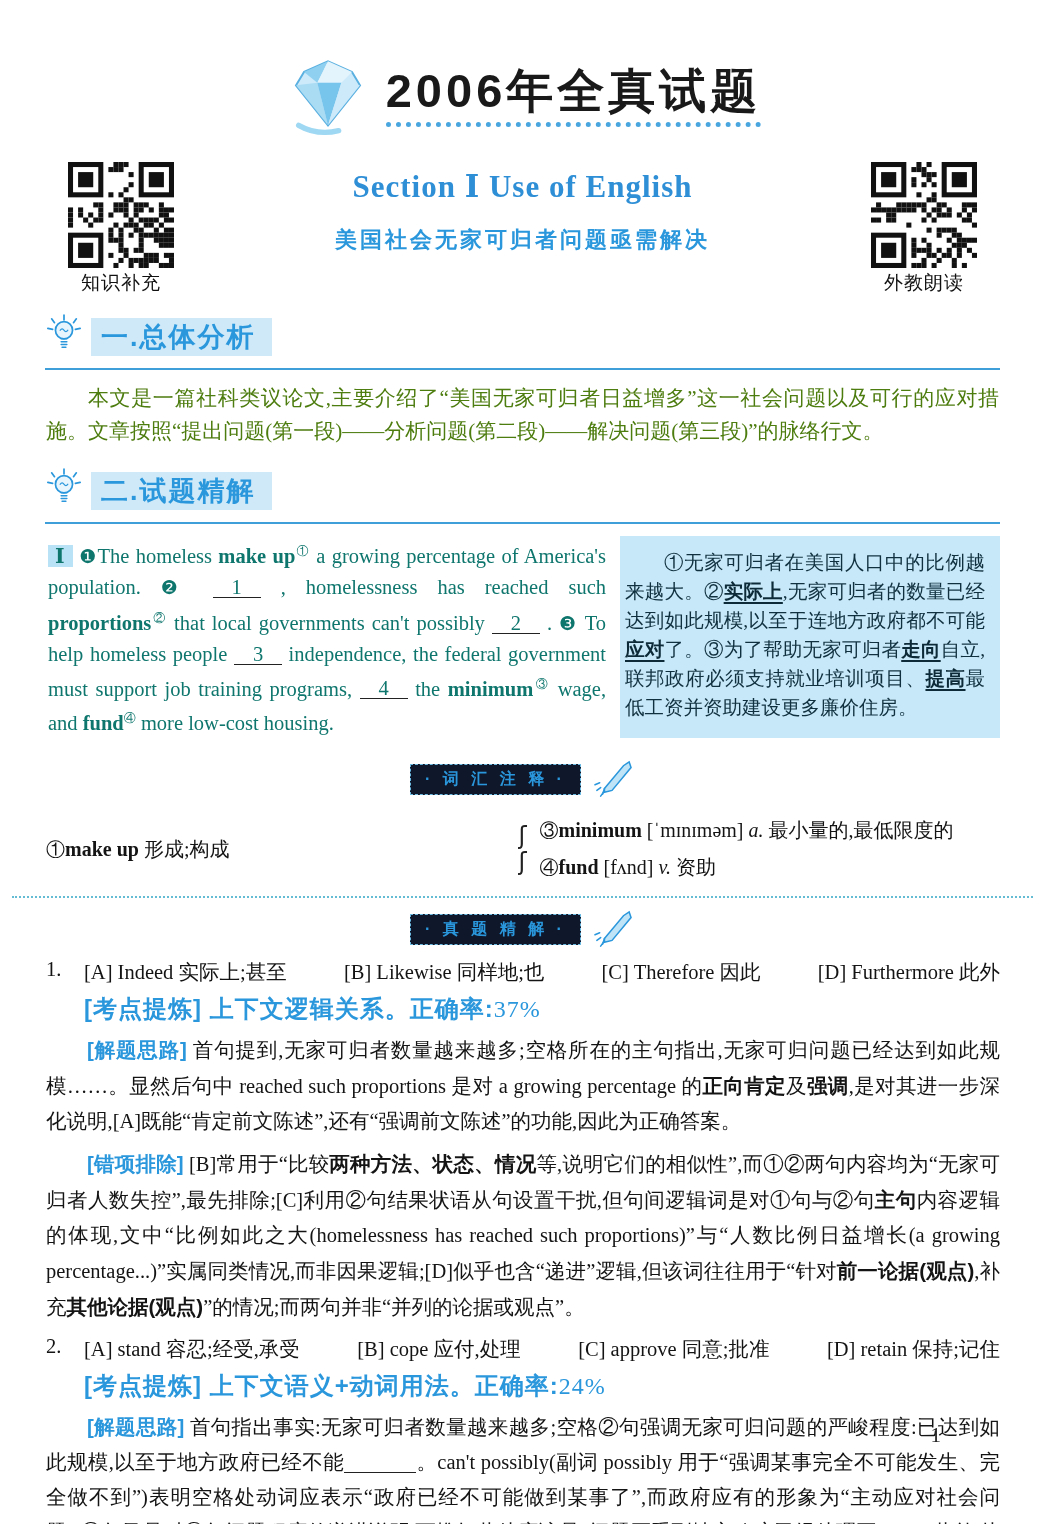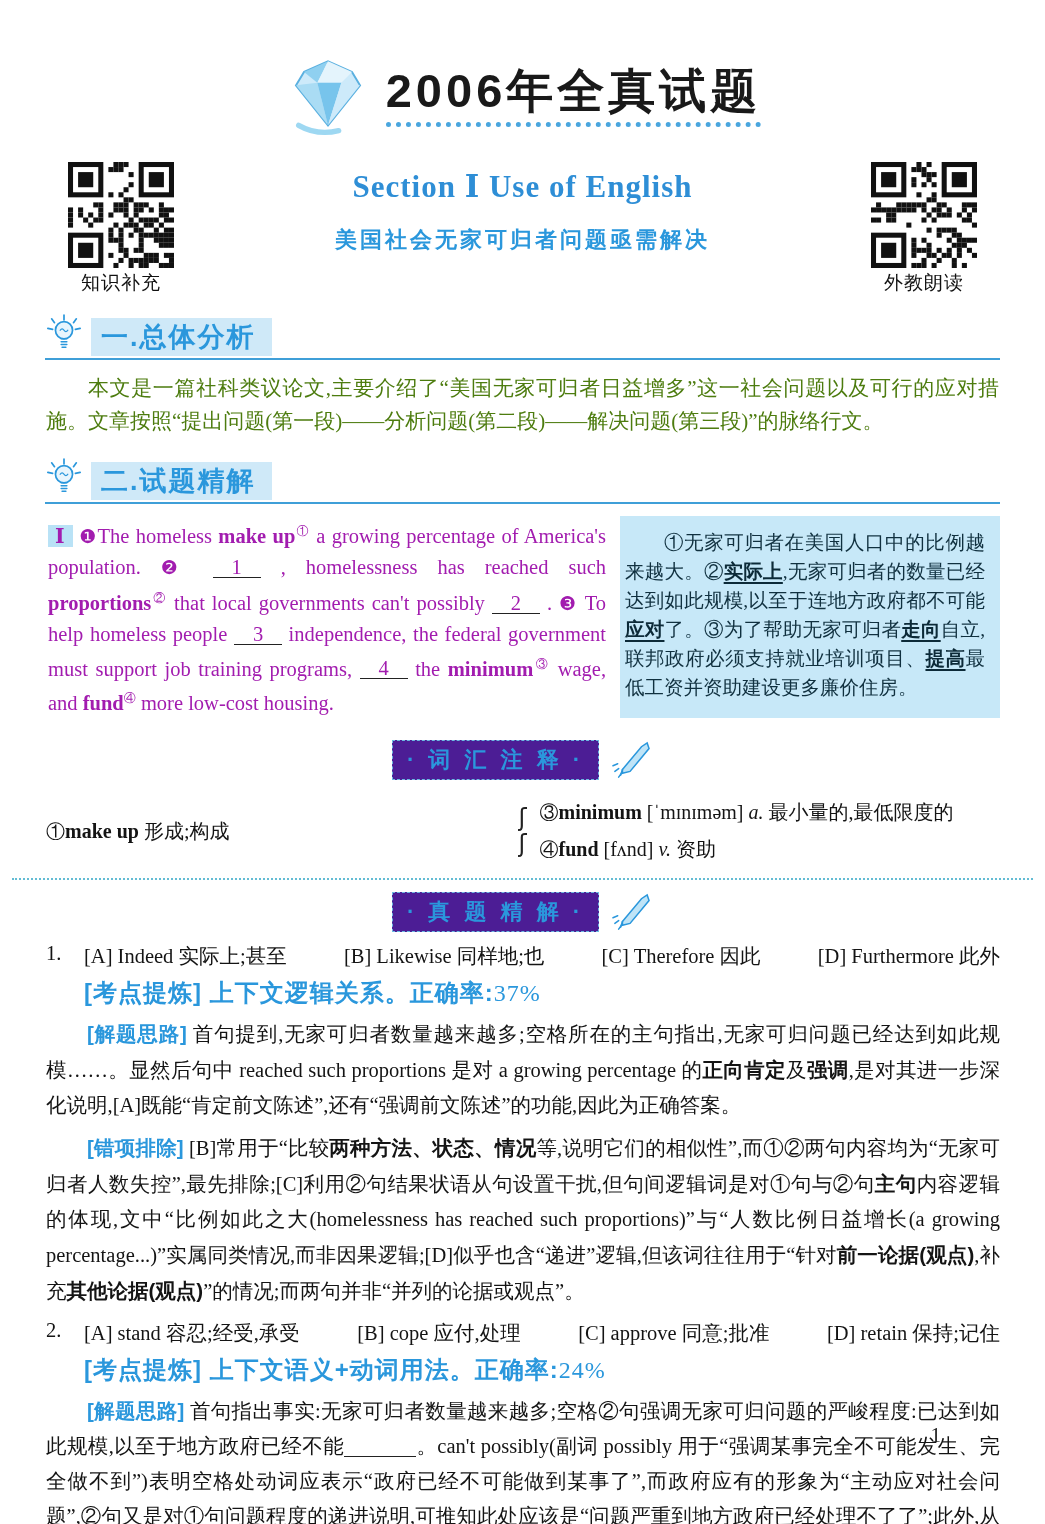--- a/index.html
+++ b/index.html
@@ -28,36 +28,36 @@
   .section-title {
     font-family:"Liberation Serif","DejaVu Serif",serif; font-weight:bold;
     font-size:31px; color:#2e8ed6; letter-spacing:1px;
   }
   .topic-title {
     margin-top:20px; font-family:"Liberation Sans","DejaVu Sans",sans-serif;
     font-weight:bold; font-size:22px; color:#2a97dc; letter-spacing:3px;
   }
   
   .sec-header { margin:18px 45px 0 45px; display:flex; align-items:flex-end; gap:8px;
-    border-bottom:2px solid #3f9fd8; padding-bottom:2px; }
+    border-bottom:2px solid #3f9fd8; padding-bottom:12px; }
   .sec-header.second { margin-top:20px; }
   .bulb { width:38px; height:42px; flex:0 0 auto; }
   .sec-heading {
     font-family:"Liberation Sans","DejaVu Sans",sans-serif; font-weight:bold;
     font-size:27px; color:#2a97dc; background:#cfe9f8; padding:1px 16px 1px 10px; letter-spacing:2px;
   }
   
   .overview-body {
     margin:12px 46px 0 46px; font-size:21px; line-height:33px;
     text-align:justify; text-indent:2em; color:#4d7c0f;
   }
   
   .passage-row { margin:12px 45px 0 48px; display:flex; gap:14px; }
   .passage {
-    flex:1; font-size:20.5px; line-height:30px; text-align:justify; color:#a21caf;
+    flex:1; font-size:20.5px; line-height:30px; text-align:justify; color:#0f766e;
     font-family:"Liberation Serif","DejaVu Serif",serif;
   }
   .passage b { font-family:"Liberation Serif","DejaVu Serif",serif; }
   .hl { background:#b9e2f6; padding:0 7px; font-weight:bold; }
   .bullet { font-size:19px; }
   sup { font-size:12px; }
   .blank {
     display:inline-block; min-width:48px; text-align:center;
     border-bottom:1.5px solid #222; line-height:20px;
   }
@@ -66,22 +66,22 @@
     font-size:19.5px; line-height:29px; text-align:justify; color:#10303f;
   }
   .translation .inner { text-indent:2em; }
   .translation b.u {
     text-decoration:underline; text-underline-offset:4px; text-decoration-thickness:1.5px; color:#0c2a38;
   }
   
   .badge-row { display:flex; justify-content:center; align-items:center; gap:10px; margin-top:22px; }
   .badge {
     font-family:"Liberation Sans","DejaVu Sans",sans-serif; font-weight:bold;
-    font-size:22px; color:#2a97dc; letter-spacing:4px;
-    border:1.6px dashed #6cb9e2; background:#4c1d95; padding:4px 14px;
+    font-size:16px; color:#2a97dc; letter-spacing:4px;
+    border:1.6px dashed #6cb9e2; background:#0f172a; padding:4px 14px;
   }
   .pen { width:44px; height:38px; }
   
   .vocab-wrap { margin:14px 46px 0 46px; display:flex; align-items:center; }
   .vocab-col { flex:1; }
   .vocab-item { font-size:20px; line-height:37px; color:#141414; }
   .vocab-item .num { font-size:19px; }
   .vocab-item b { font-family:"Liberation Serif","DejaVu Serif",serif; }
   .vocab-item .pos { font-style:italic; }
   .vocab-sep {

